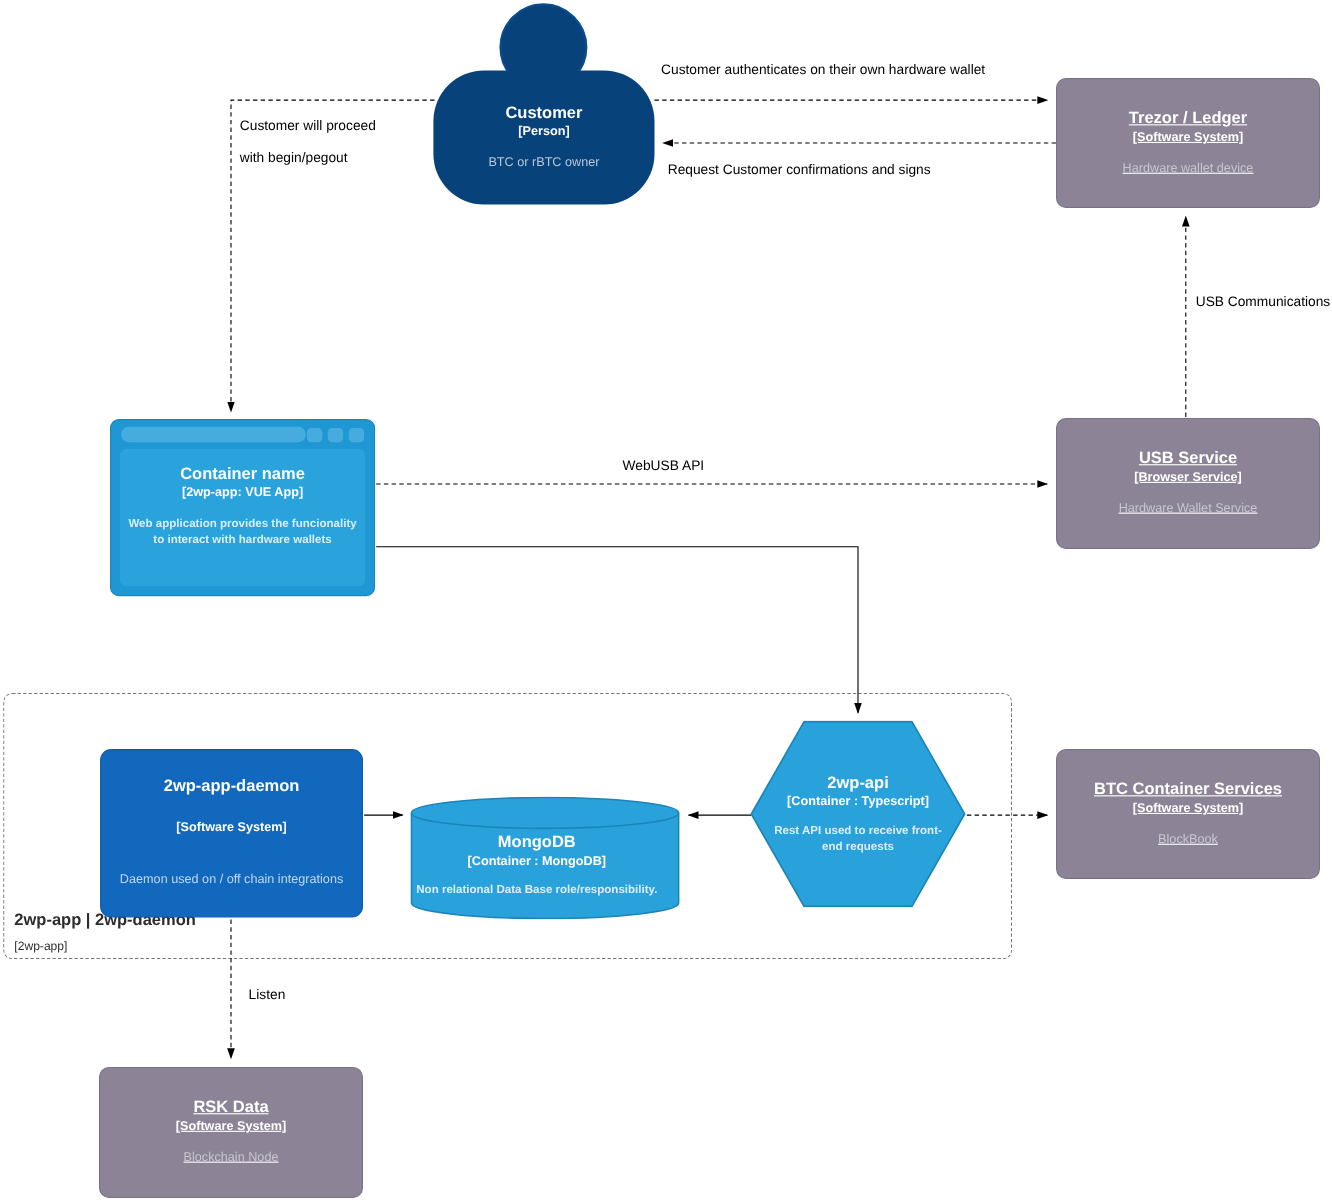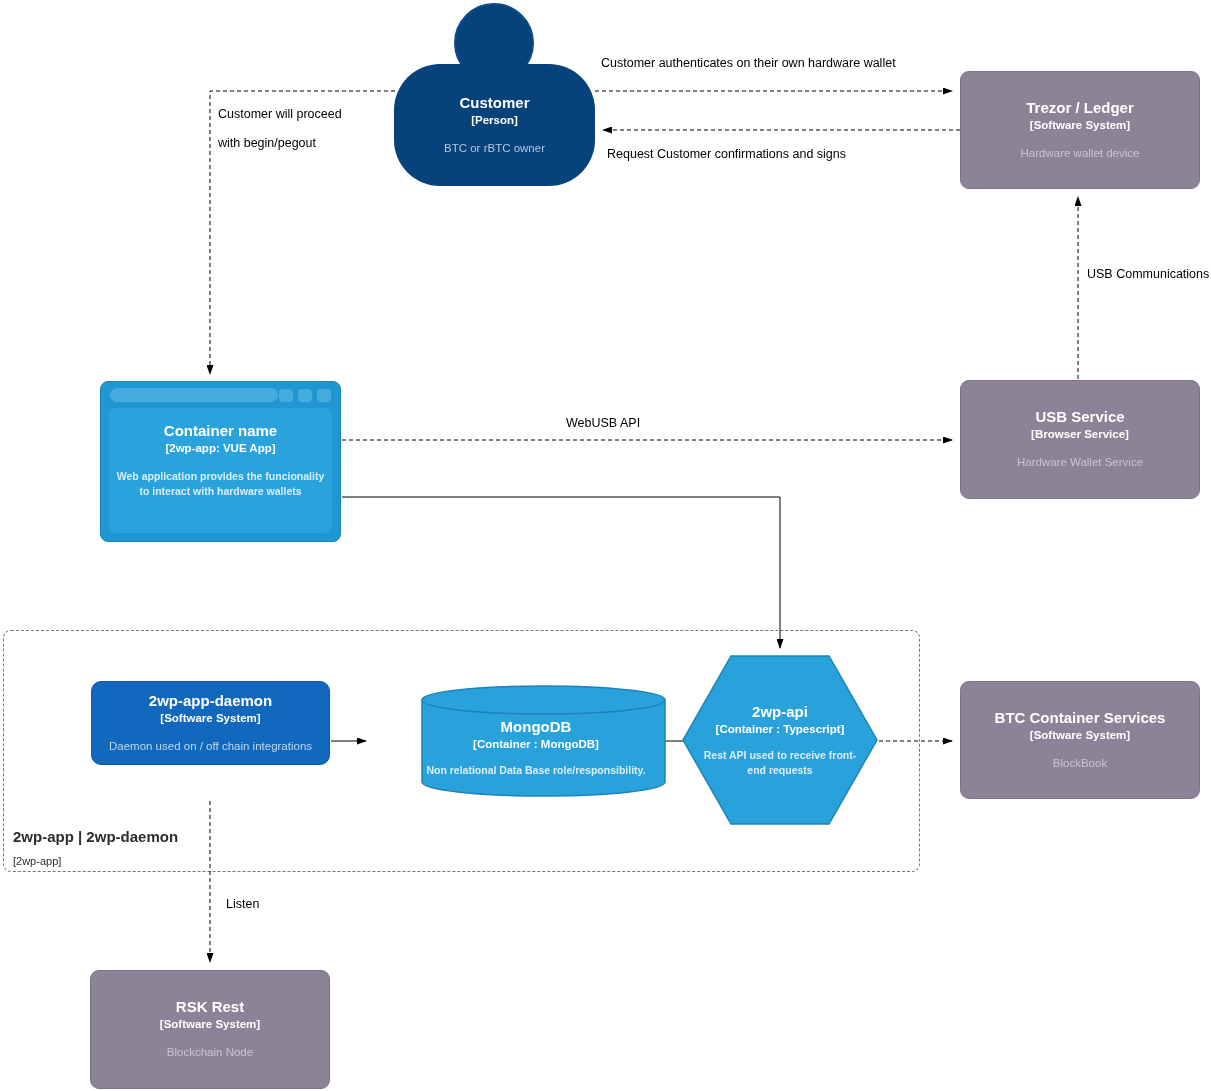--- a/index.html
+++ b/index.html
@@ -7,21 +7,21 @@
   svg.edges{position:absolute;left:0;top:0;width:1211px;height:1091px;pointer-events:none;}
   .edge{stroke:#000;stroke-width:1;fill:none;}
   .edge.dashed{stroke-dasharray:4 3;}
 
   .node{position:absolute;box-sizing:border-box;display:flex;flex-direction:column;
         align-items:center;justify-content:center;text-align:center;color:#fff;}
   .node .title{font-size:15px;font-weight:700;line-height:1.15;}
   .node .meta{font-size:11.5px;font-weight:700;margin-top:3px;}
   .node .subtitle{font-size:11.5px;margin-top:15px;line-height:1.35;padding:0 12px;}
 
-  .sys{background:#8c8496;border:1px solid #7b7289;border-radius:9px;}
+  .sys{background:#8c8496;border:1px solid #7b7289;border-radius:9px;text-decoration:underline;}
   .sys .subtitle{color:#c9c4d1;}
 
   .person-head{position:absolute;border-radius:50%;background:#08427b;border:2px solid #0a4c8c;box-sizing:border-box;z-index:1;}
   .person-body{background:#08427b;border-radius:46px;z-index:2;}
   .person-body .subtitle{color:#b7c6d9;}
 
   .daemon{background:#1168bd;border:1px solid #0d5aa8;border-radius:10px;}
   .daemon .subtitle{color:#bed8f1;}
 
   
@@ -117,27 +117,27 @@
       <div class="subtitle">Web application provides the funcionality to interact with hardware wallets</div>
     </div>
   </div>
 
   <div class="node sys" style="left:960px;top:380px;width:240px;height:119px;">
     <div class="title">USB Service</div>
     <div class="meta">[Browser Service]</div>
     <div class="subtitle">Hardware Wallet Service</div>
   </div>
 
-  <div class="node daemon" style="left:91px;top:681px;width:239px;height:84px;z-index:2;">
+  <div class="node daemon" style="left:91px;top:681px;width:239px;height:153px;z-index:2;gap:20px;">
     <div class="title">2wp-app-daemon</div>
     <div class="meta">[Software System]</div>
     <div class="subtitle">Daemon used on / off chain integrations</div>
   </div>
 
-  <div class="shapewrap mongo" style="left:373px;top:685px;width:230px;height:112px;margin-left:48px;">
+  <div class="shapewrap mongo" style="left:373px;top:724px;width:230px;height:112px;">
     <svg width="245" height="112" viewBox="0 0 245 112">
       <path d="M1,15 A121.5,14 0 0 1 244,15 L244,97 A121.5,14 0 0 1 1,97 Z" fill="#29a2dc" stroke="#1b84b8" stroke-width="1.5"></path>
       <path d="M1,15 A121.5,14 0 0 0 244,15" fill="none" stroke="#1b84b8" stroke-width="1.5"></path>
     </svg>
     <div class="txt">
       <div class="title">MongoDB</div>
       <div class="meta">[Container : MongoDB]</div>
       <div class="subtitle">Non relational Data Base role/responsibility.</div>
     </div>
   </div>
@@ -153,18 +153,18 @@
     </div>
   </div>
 
   <div class="node sys" style="left:960px;top:681px;width:240px;height:118px;">
     <div class="title">BTC Container Services</div>
     <div class="meta">[Software System]</div>
     <div class="subtitle">BlockBook</div>
   </div>
 
   <div class="node sys" style="left:90px;top:970px;width:240px;height:119px;">
-    <div class="title">RSK Rest</div>
+    <div class="title">RSK Data</div>
     <div class="meta">[Software System]</div>
     <div class="subtitle">Blockchain Node</div>
   </div>
 
 </div>
 
 </body></html>

